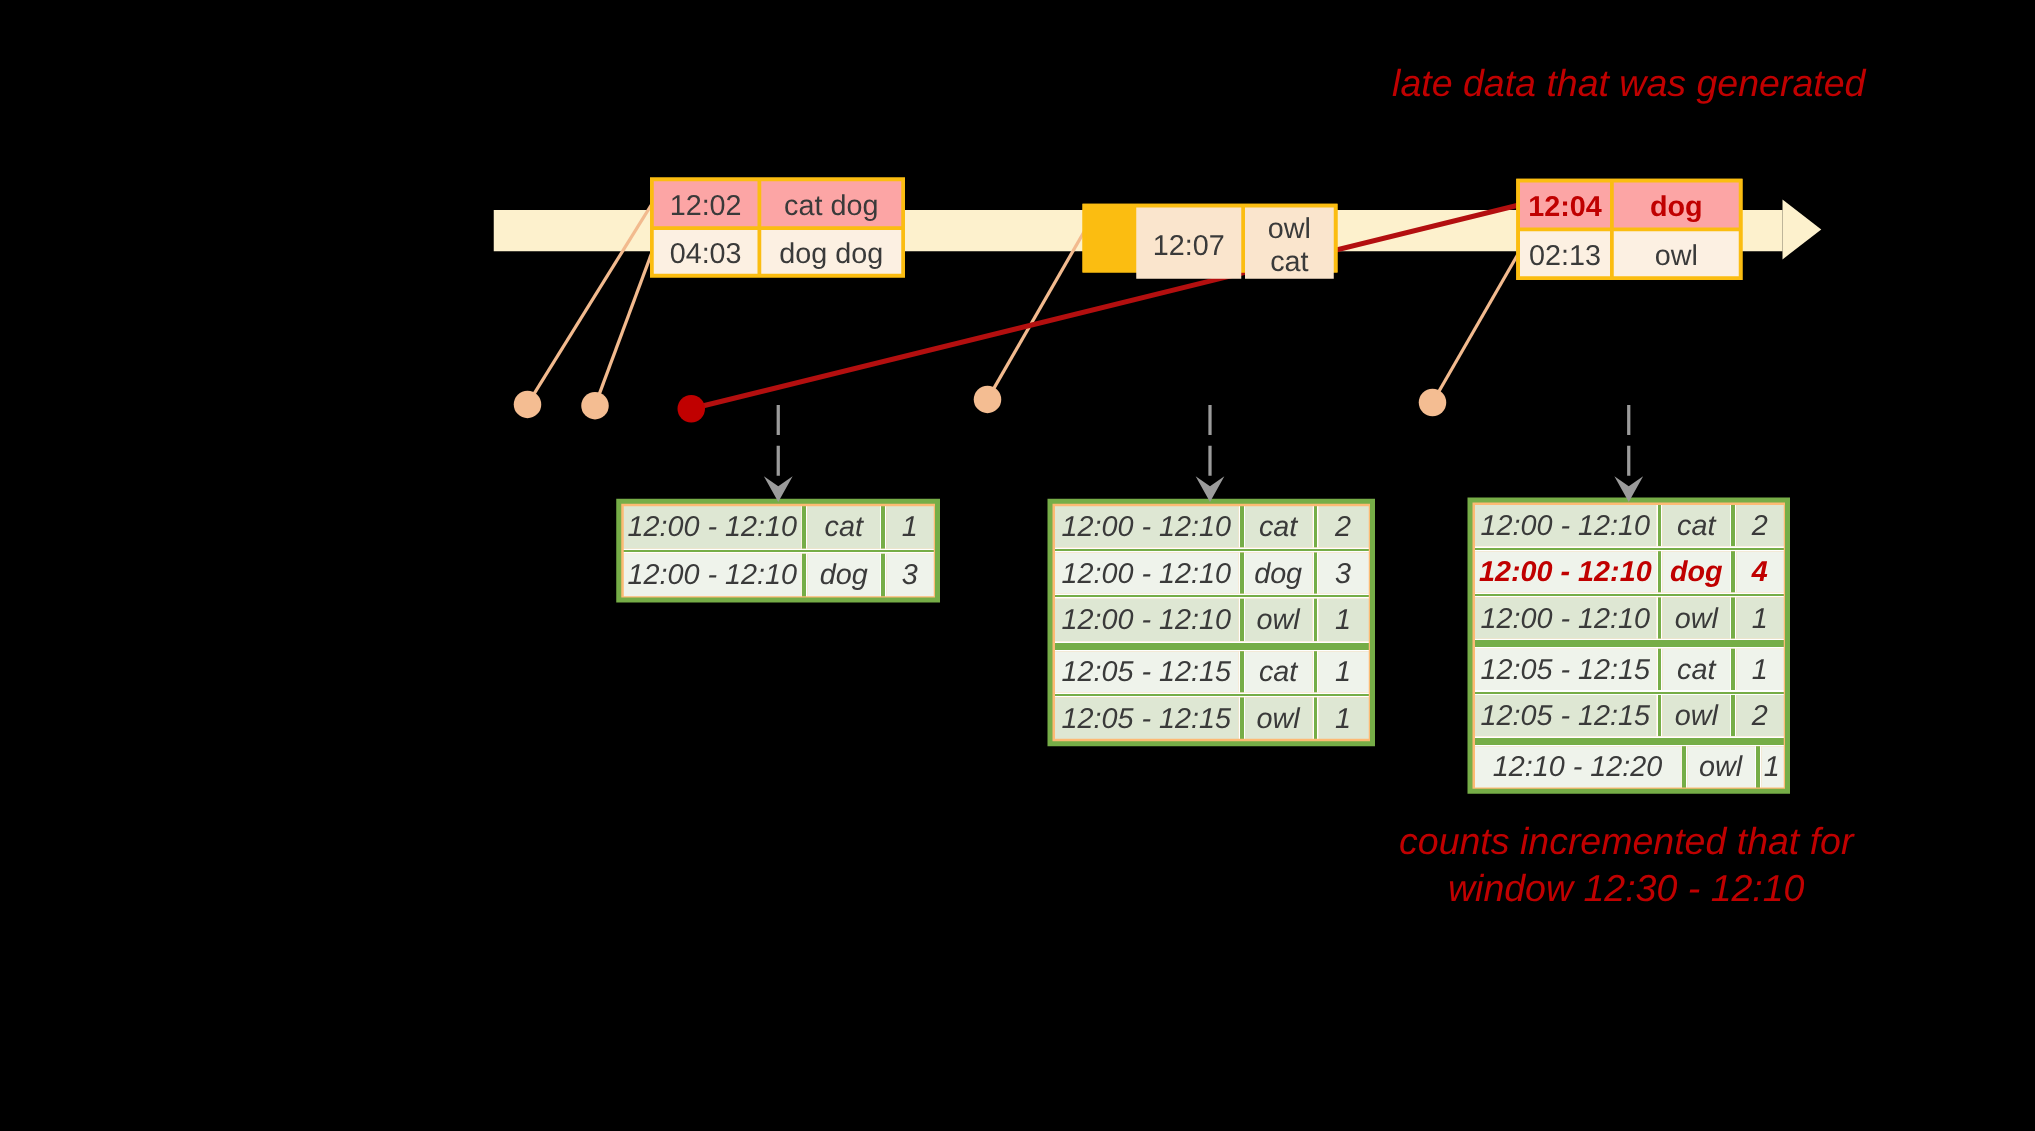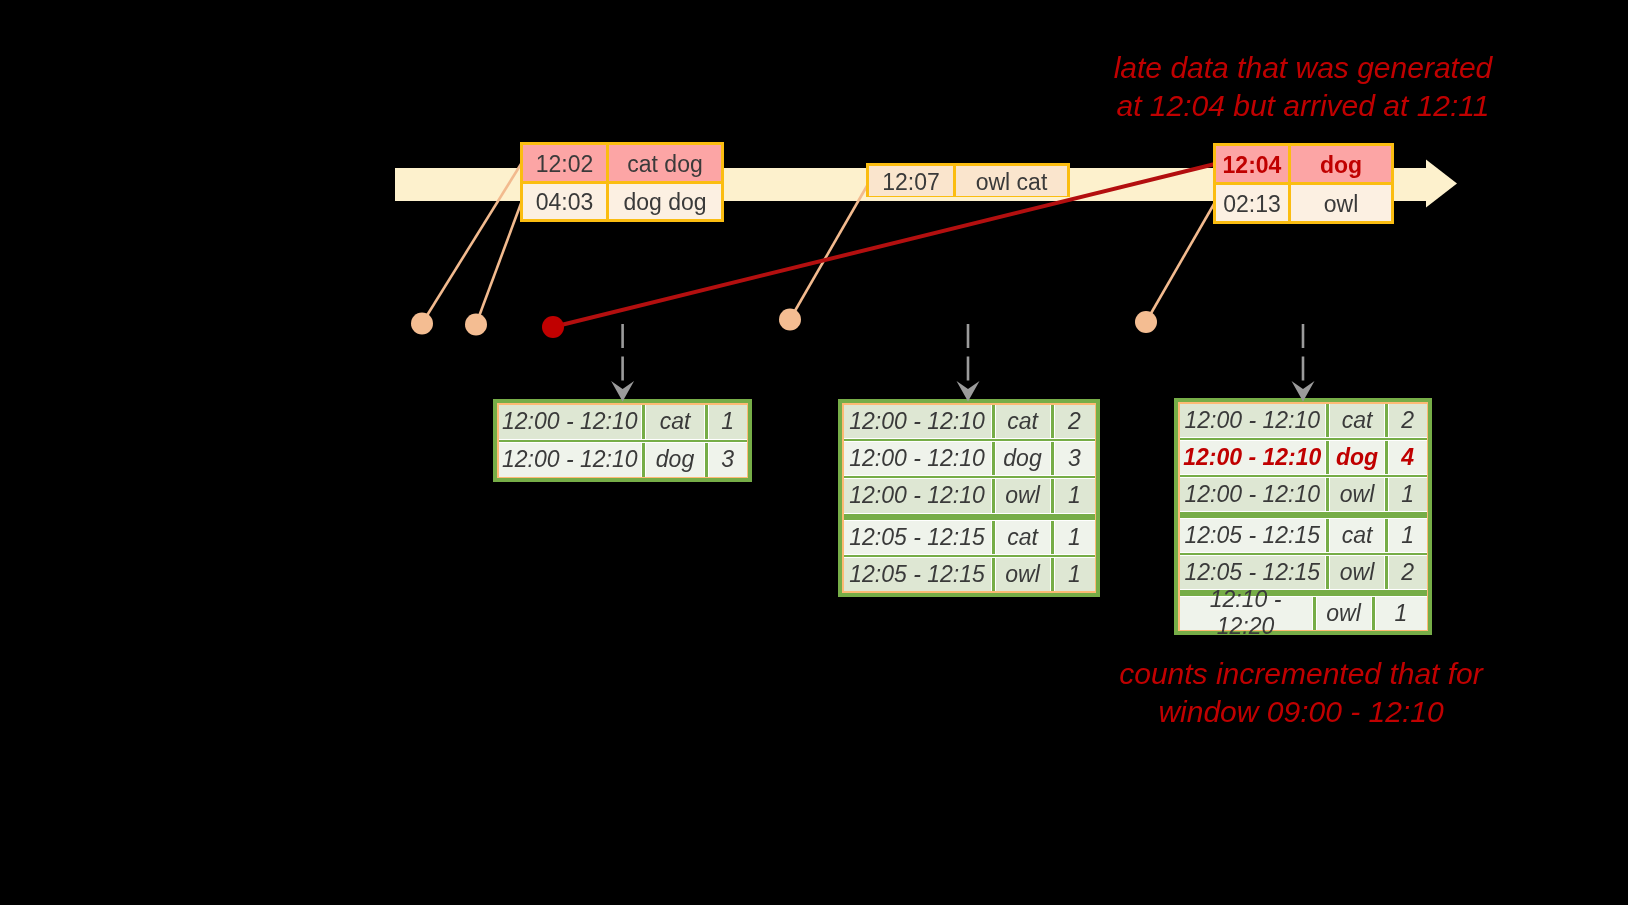--- a/index.html
+++ b/index.html
@@ -88,21 +88,21 @@
   </g>
 </svg>
 
 <div class="ebox" style="left:520px;top:142px;width:204px;height:80px;grid-template-columns:83px 1fr;grid-template-rows:1fr 1fr;">
   <div class="cell bg-a">12:02</div>
   <div class="cell bg-a">cat dog</div>
   <div class="cell bg-b">04:03</div>
   <div class="cell bg-b">dog dog</div>
 </div>
 
-<div class="ebox" style="left:866px;top:163px;width:204px;height:34px;grid-template-columns:84px 1fr;grid-template-rows:1fr;">
+<div class="ebox" style="left:866px;top:163px;width:204px;height:55px;grid-template-columns:84px 1fr;grid-template-rows:1fr;padding-left:40px;">
   <div class="cell bg-c">12:07</div>
   <div class="cell bg-c">owl cat</div>
 </div>
 
 <div class="ebox" style="left:1213px;top:143px;width:181px;height:81px;grid-template-columns:72px 1fr;grid-template-rows:1fr 1fr;">
   <div class="cell bg-a late">12:04</div>
   <div class="cell bg-a late">dog</div>
   <div class="cell bg-b">02:13</div>
   <div class="cell bg-b">owl</div>
 </div>
@@ -207,30 +207,29 @@
     <div class="hsep"></div>
     <div class="rrow" style="height:33px;">
       <div class="cell bg-g1" style="width:145.5px;">12:05 - 12:15</div>
       <div class="vsep"></div>
       <div class="cell bg-g1" style="width:54px;">owl</div>
       <div class="vsep"></div>
       <div class="cell bg-g1" style="flex:1;">2</div>
     </div>
     <div class="gsep"></div>
     <div class="rrow" style="height:33px;">
-      <div class="cell bg-g2" style="width:132px;">12:10 - 12:20</div>
+      <div class="cell bg-g2" style="width:165px;">12:10 - 12:20</div>
       <div class="vsep"></div>
       <div class="cell bg-g2" style="width:54px;">owl</div>
       <div class="vsep"></div>
       <div class="cell bg-g2" style="flex:1;">1</div>
     </div>
   </div>
 </div>
 
 <div class="note" style="left:1083px;top:49px;width:440px;">
   <div>late data that was generated</div>
-  <div>at 12:04 but arrived at 12:11</div>
 </div>
 
 <div class="note" style="left:1081px;top:655px;width:440px;">
   <div>counts incremented that for</div>
-  <div>window 09:00 - 12:10</div>
+  <div>window 12:30 - 12:10</div>
 </div>
 
 </body></html>

